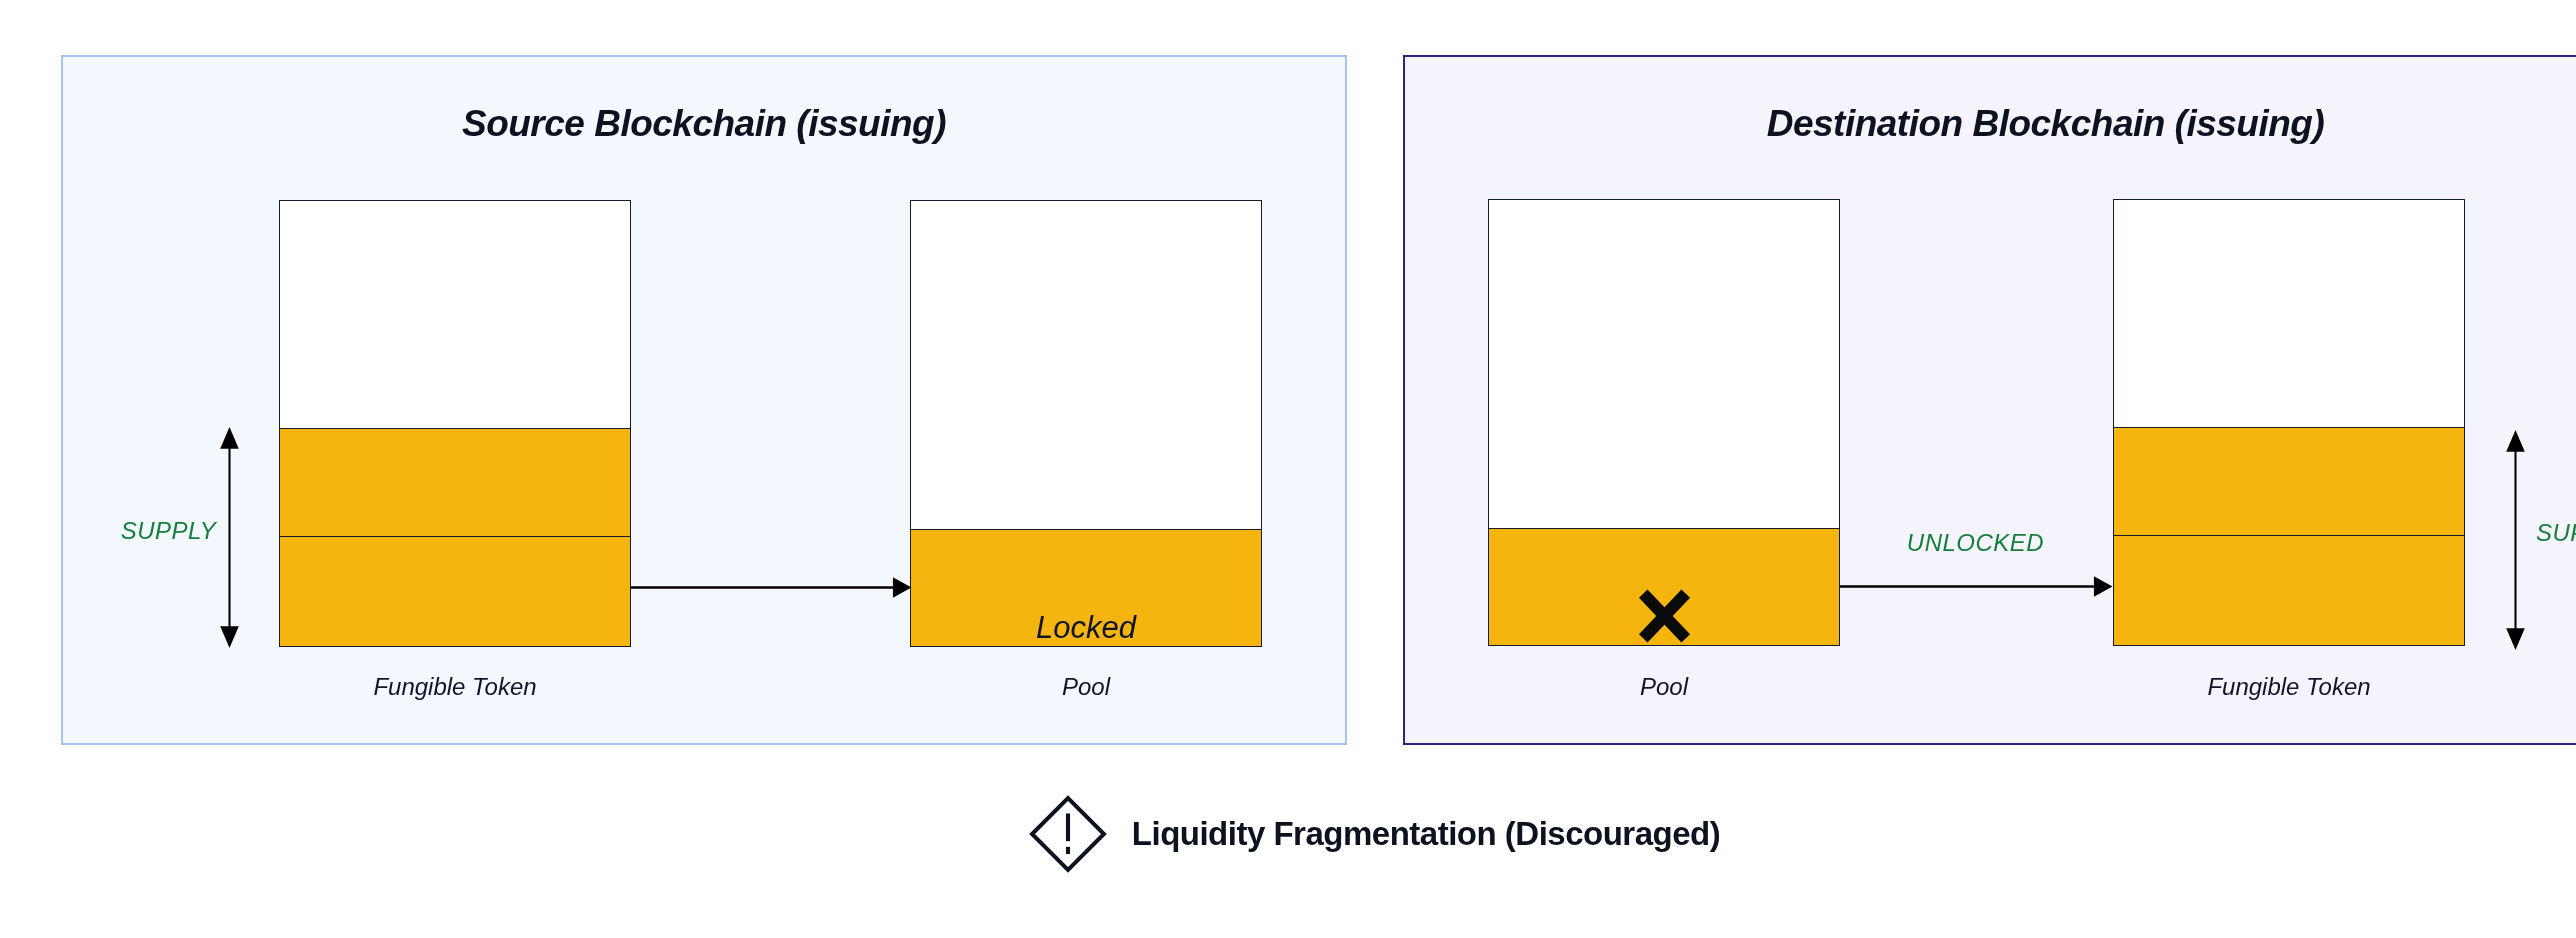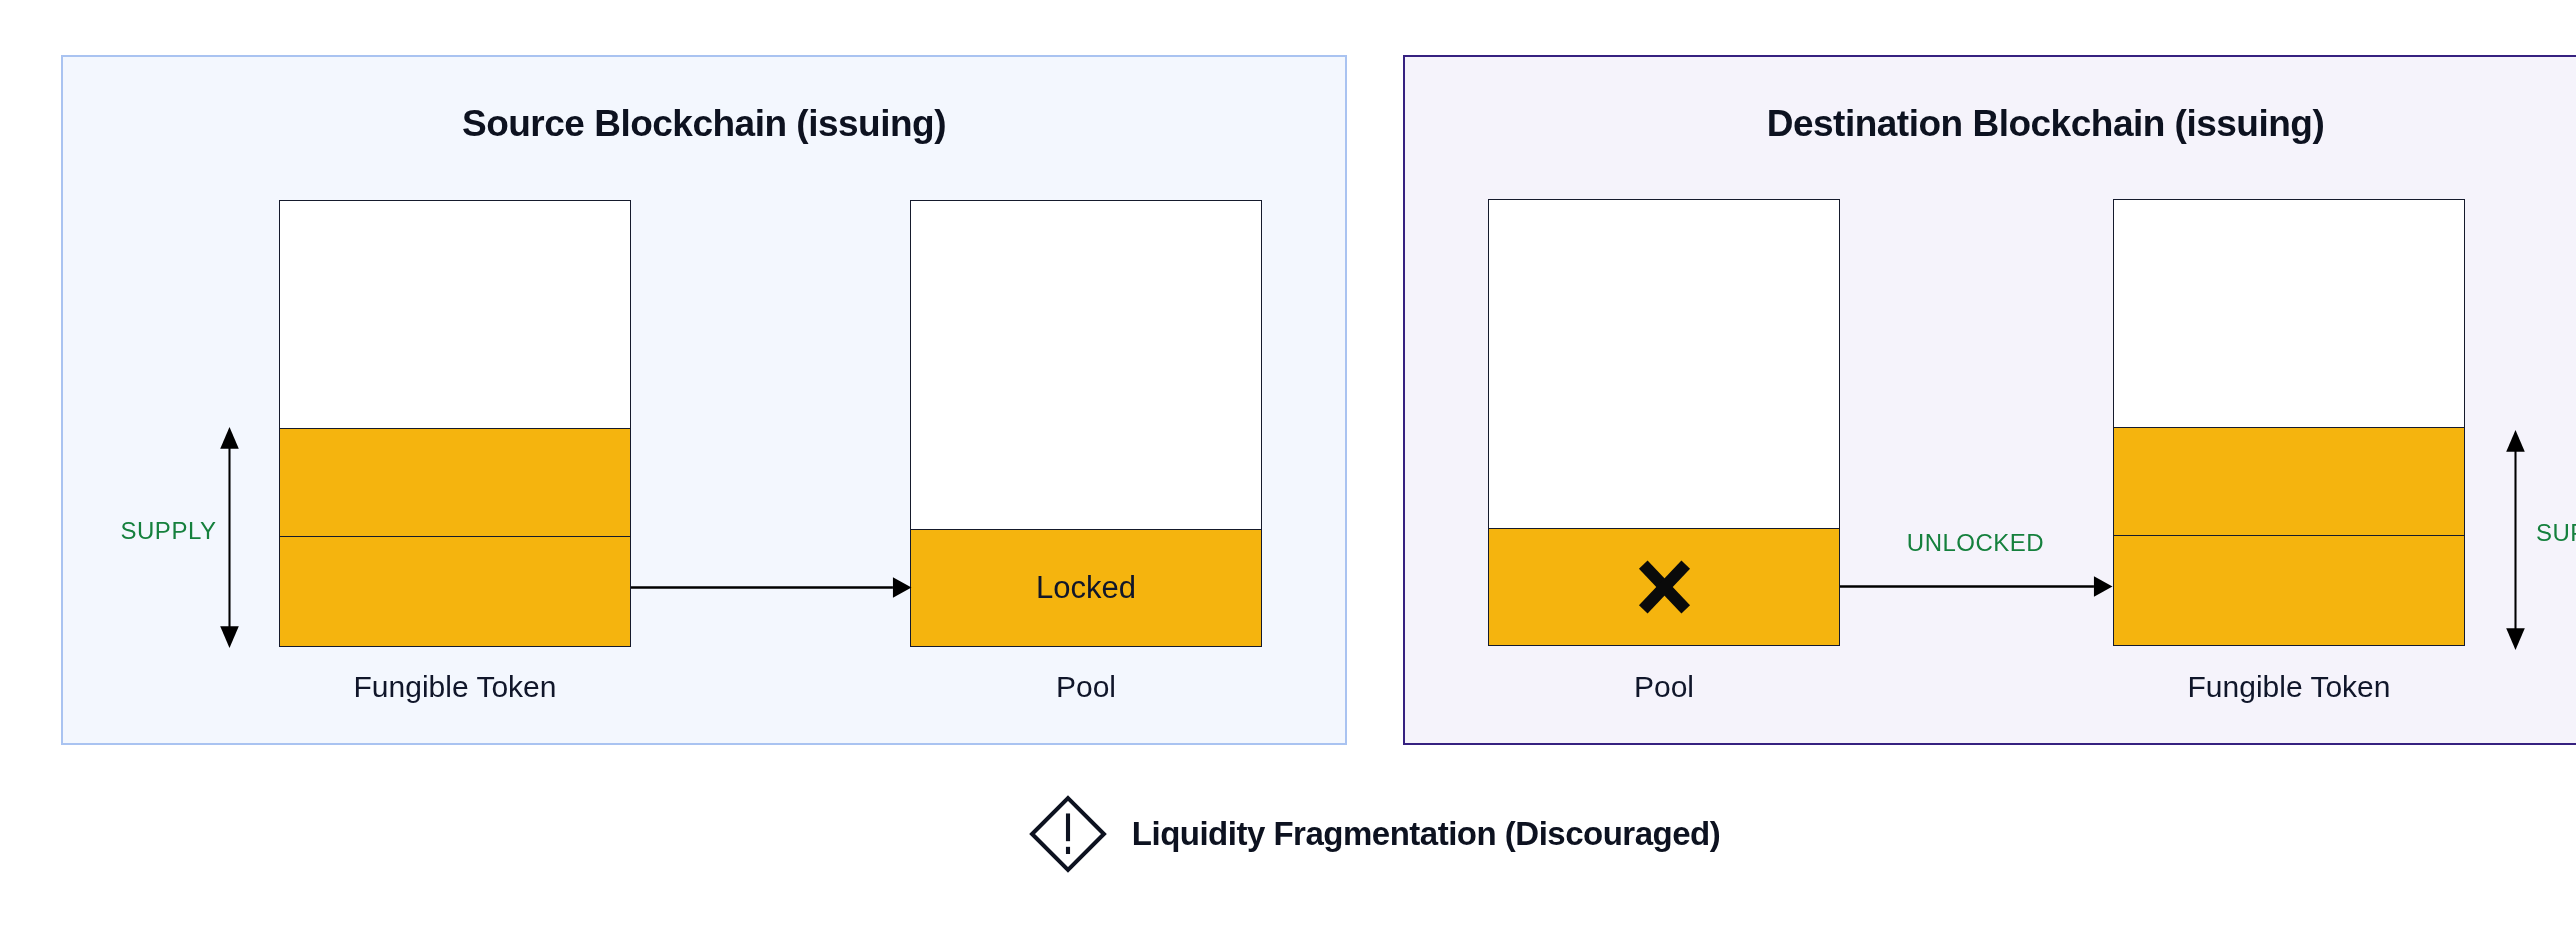--- a/index.html
+++ b/index.html
@@ -4,21 +4,21 @@
 <style>
   html,body{margin:0;padding:0;background:#ffffff;}
   .page{
     position:relative;
     width:2749px;height:938px;
     background:#ffffff;
     font-family:"Liberation Sans","DejaVu Sans",sans-serif;
     color:#0D1220;
     overflow:hidden;
   }
-  .panel{position:absolute;box-sizing:border-box;}
+  .panel{position:absolute;box-sizing:border-box;font-style:italic;}
   .panel-source{
     left:61px;top:55px;width:1286px;height:690px;
     background:#F3F7FE;border:2.1px solid #A9C3F1;
   }
   .panel-destination{
     left:1403px;top:55px;width:1285px;height:690px;
     background:#F5F3FB;border:2.6px solid #362180;
   }
   .panel-title{
     position:absolute;left:0;top:38px;width:100%;
@@ -29,32 +29,32 @@
   .bar{
     position:absolute;box-sizing:border-box;
     width:352px;height:447px;
     background:#ffffff;border:1.5px solid #151A2C;
     display:flex;flex-direction:column;
   }
   .bar .filler{flex:1 1 auto;background:#ffffff;}
   .seg{
     box-sizing:border-box;background:#F5B40E;
     border-top:1.5px solid #151A2C;
-    display:flex;align-items:center;justify-content:center;
+    display:flex;align-items:flex-end;justify-content:center;
   }
   .seg-upper{height:108px;}
   .seg-lower{height:110px;}
   .seg-locked{height:117px;}
   .locked-label{
     font-size:31px;font-weight:500;color:#10162A;
   }
   .bar-label{
     position:absolute;width:352px;top:611px;
     text-align:center;
-    font-size:30px;font-weight:500;line-height:37px;color:#10162A;
+    font-size:24px;font-weight:500;line-height:37px;color:#10162A;
   }
   .small-caps-label{
     position:absolute;
     font-size:24px;font-weight:500;letter-spacing:0.5px;
     color:#15803d;white-space:nowrap;
   }
   .svg-abs{position:absolute;display:block;}
   .caption-row{
     position:absolute;left:0;top:793px;width:100%;height:82px;
     display:flex;align-items:center;justify-content:center;gap:25px;

